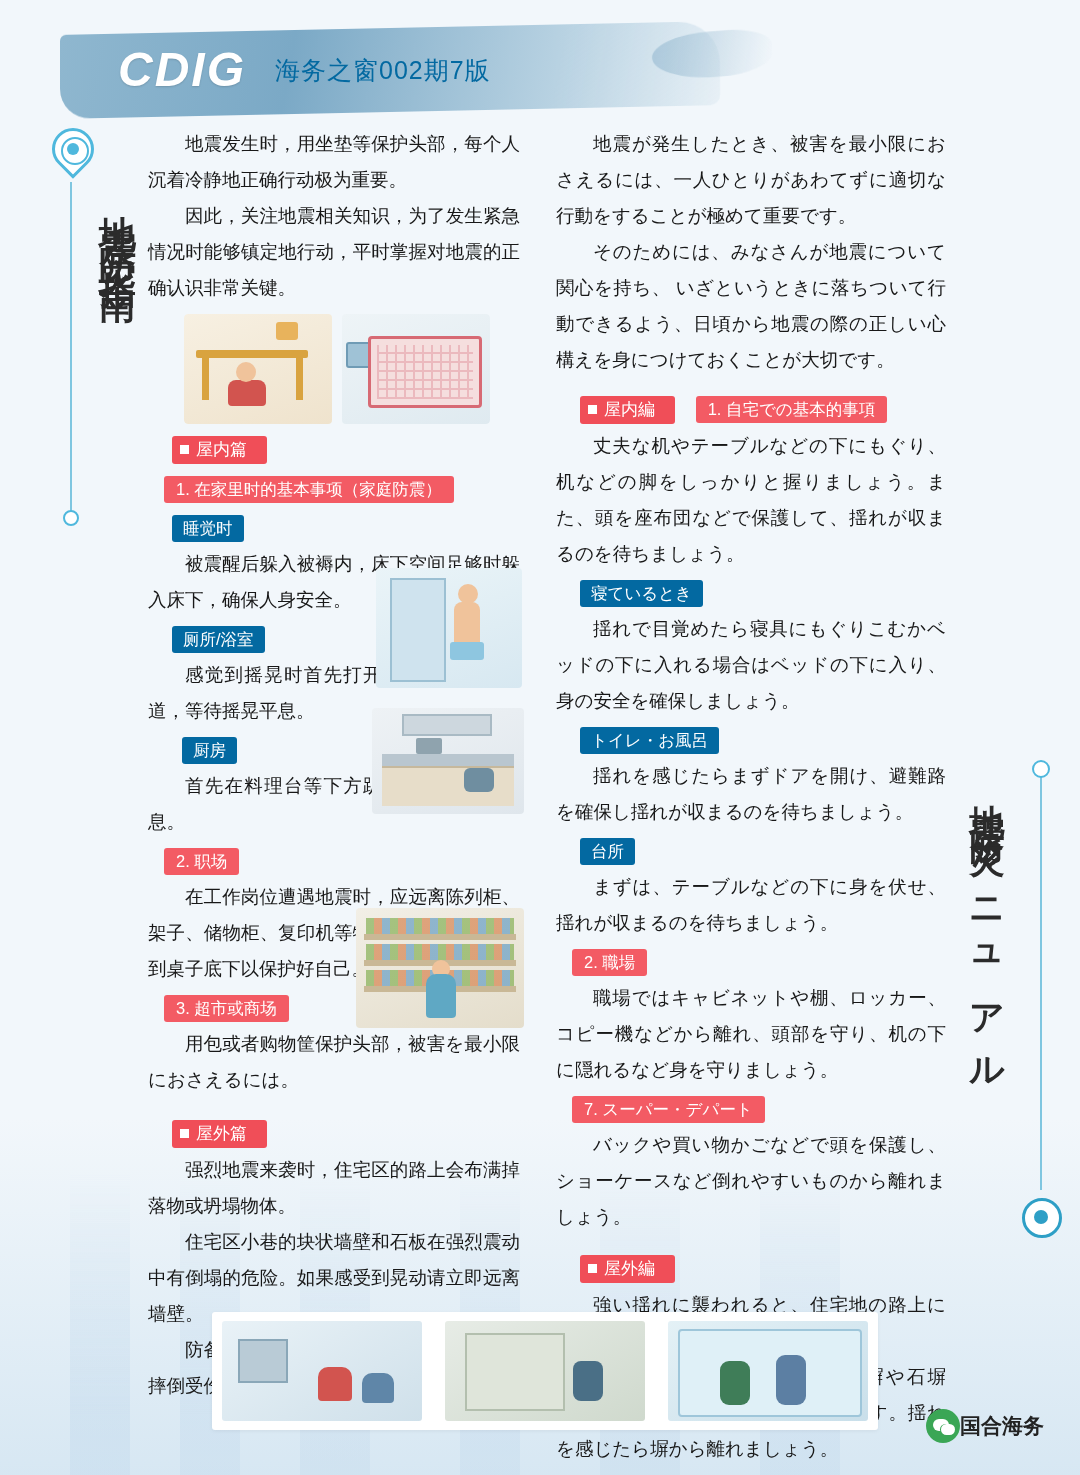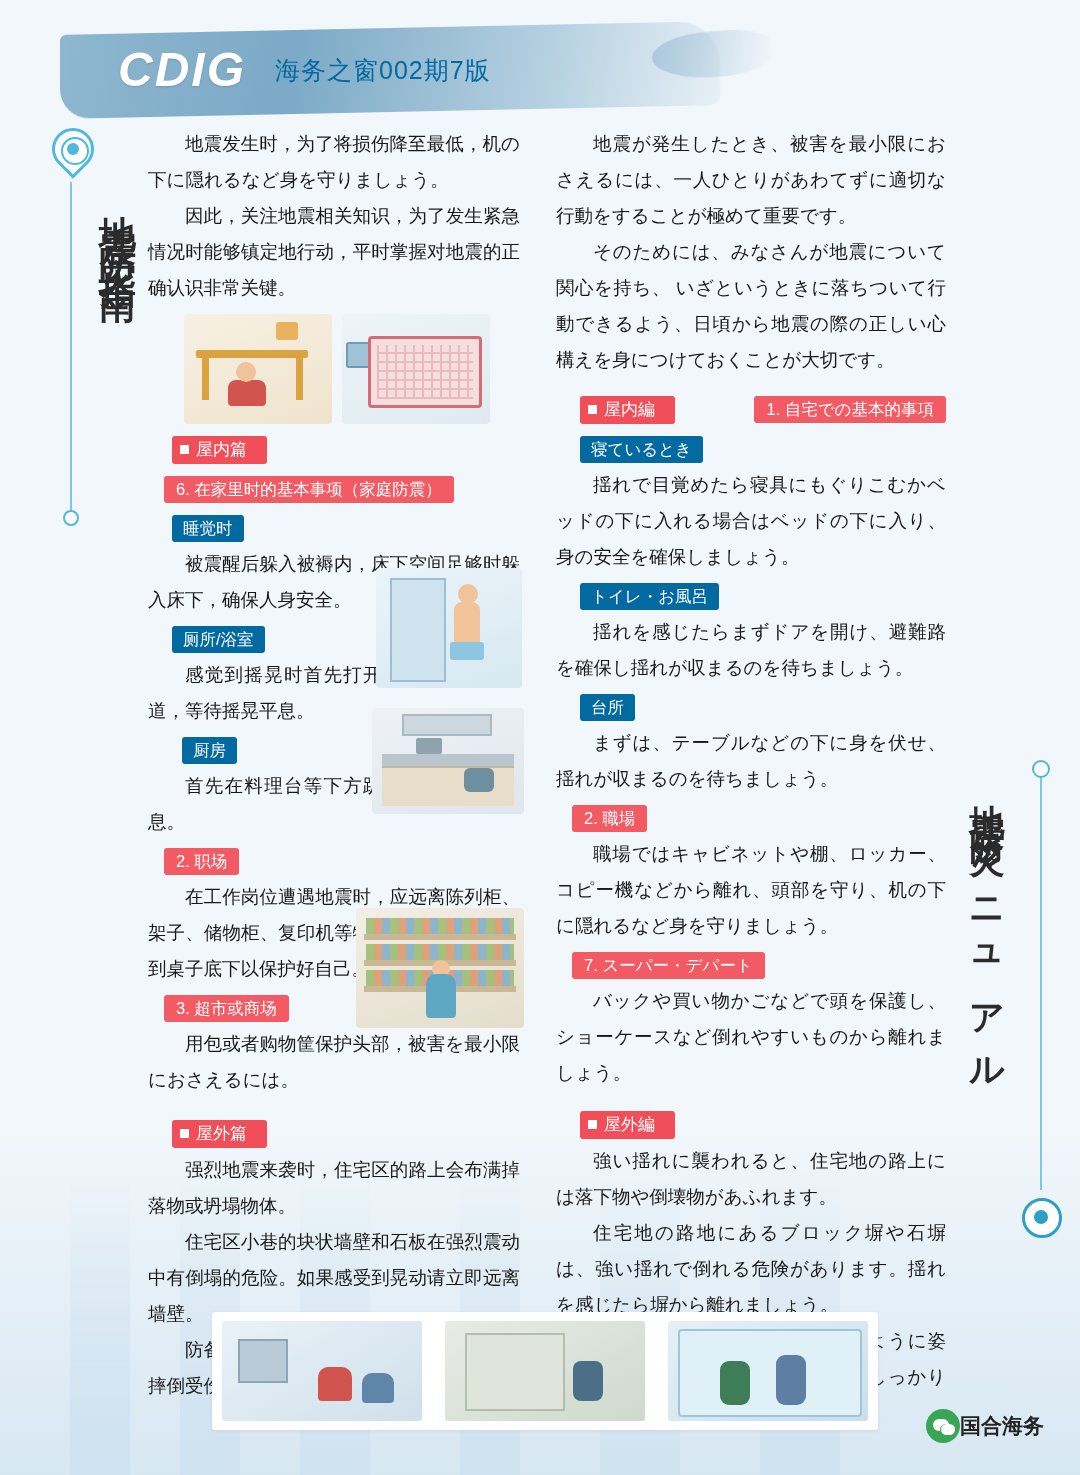--- a/index.html
+++ b/index.html
@@ -284,42 +284,42 @@
 </div>
 
 <div class="vtitle-right">
   <div class="rail"></div>
   <div class="cap"></div>
   <div class="chars">地震防災マニュアル</div>
   <div class="eye"></div>
 </div>
 
 <div class="col col-left">
-  <p>地震发生时，为了将损伤降至最低，机の下に隠れるなど身を守りましょう。</p>
+  <p>地震发生时，用坐垫等保护头部，每个人沉着冷静地正确行动极为重要。</p>
   <p>因此，关注地震相关知识，为了发生紧急情况时能够镇定地行动，平时掌握对地震的正确认识非常关键。</p>
 
   <div class="illus ill-a">
     <div class="half left">
       <span class="sh lamp"></span>
       <span class="sh desk-top"></span>
         <span class="sh desk-l1"></span>
         <span class="sh desk-l2"></span>
       <span class="sh person-b"></span>
         <span class="sh person-h"></span>
     </div>
     <div class="half right">
       <span class="sh tv"></span>
       <span class="sh bed"></span>
     </div>
   </div>
 
   <div class="h-square">
     <span class="sq"></span><span>屋内篇</span>
   </div>
-  <div class="h-num">6. 在家里时的基本事项（家庭防震）</div>
+  <div class="h-num">1. 在家里时的基本事项（家庭防震）</div>
 
   <div class="h-tag">睡觉时</div>
   <p>被震醒后躲入被褥内，床下空间足够时躲入床下，确保人身安全。</p>
 
   <div class="h-tag">厕所/浴室</div>
   <p>感觉到摇晃时首先打开门，确保避难通道，等待摇晃平息。</p>
 
   <div class="h-tag ind2">厨房</div>
   <p>首先在料理台等下方趴下，等待摇晃平息。</p>
 
@@ -362,20 +362,21 @@
 </div>
 
 <div class="col col-right">
   <p>地震が発生したとき、被害を最小限におさえるには、一人ひとりがあわてずに適切な行動をすることが極めて重要です。</p>
   <p>そのためには、みなさんが地震について関心を持ち、 いざというときに落ちついて行動できるよう、日頃から地震の際の正しい心構えを身につけておくことが大切です。</p>
 
   <div class="h-square" style="margin-top:18px">
     <span class="sq"></span><span>屋内編</span>
   </div>
   <div class="h-num">1. 自宅での基本的事項</div>
+  <p>丈夫な机やテーブルなどの下にもぐり、机などの脚をしっかりと握りましょう。また、頭を座布団などで保護して、揺れが収まるのを待ちましょう。</p>
 
   <div class="h-tag">寝ているとき</div>
   <p>揺れで目覚めたら寝具にもぐりこむかベッドの下に入れる場合はベッドの下に入り、身の安全を確保しましょう。</p>
 
   <div class="h-tag">トイレ・お風呂</div>
   <p>揺れを感じたらまずドアを開け、避難路を確保し揺れが収まるのを待ちましょう。</p>
 
   <div class="h-tag">台所</div>
   <p>まずは、テーブルなどの下に身を伏せ、揺れが収まるのを待ちましょう。</p>
 

